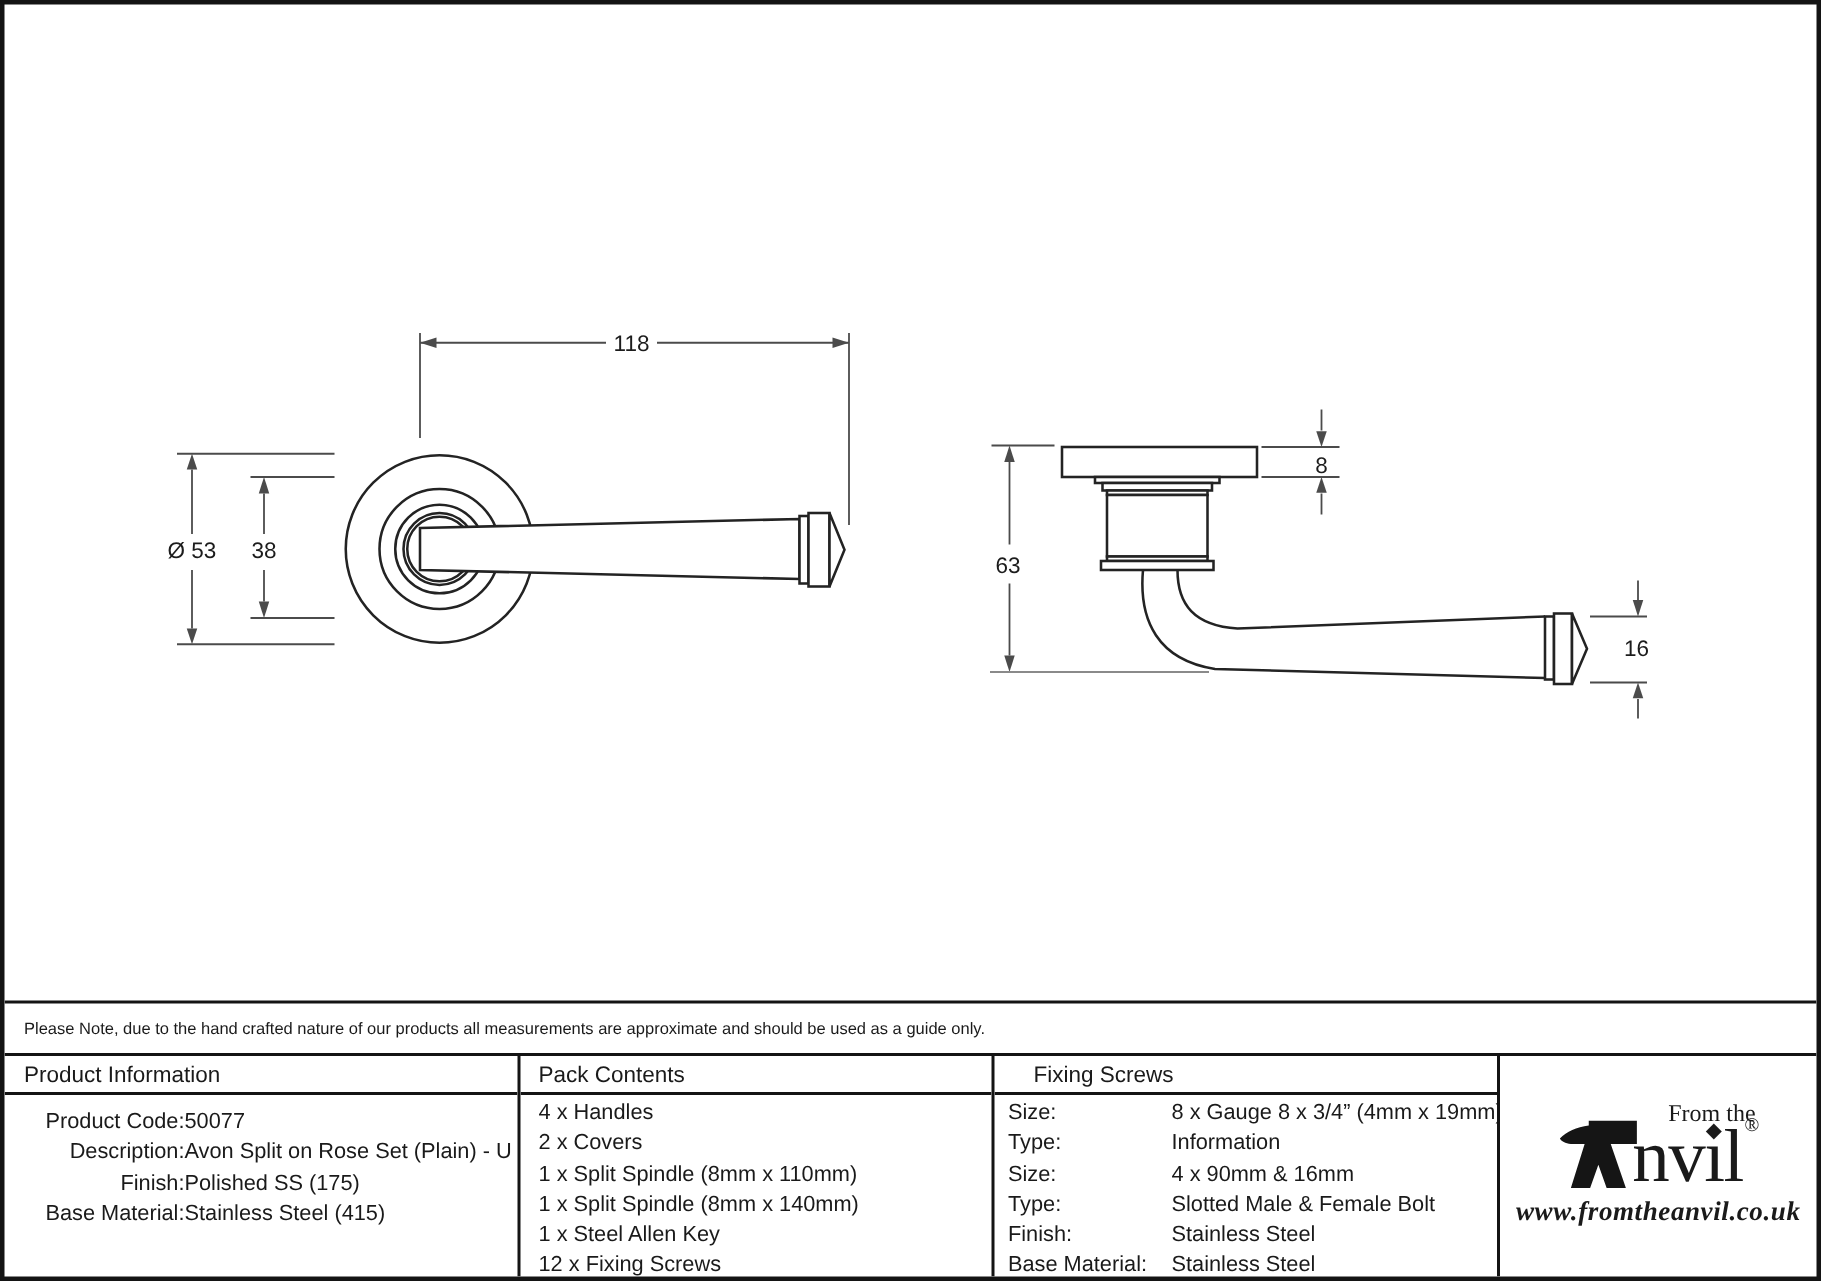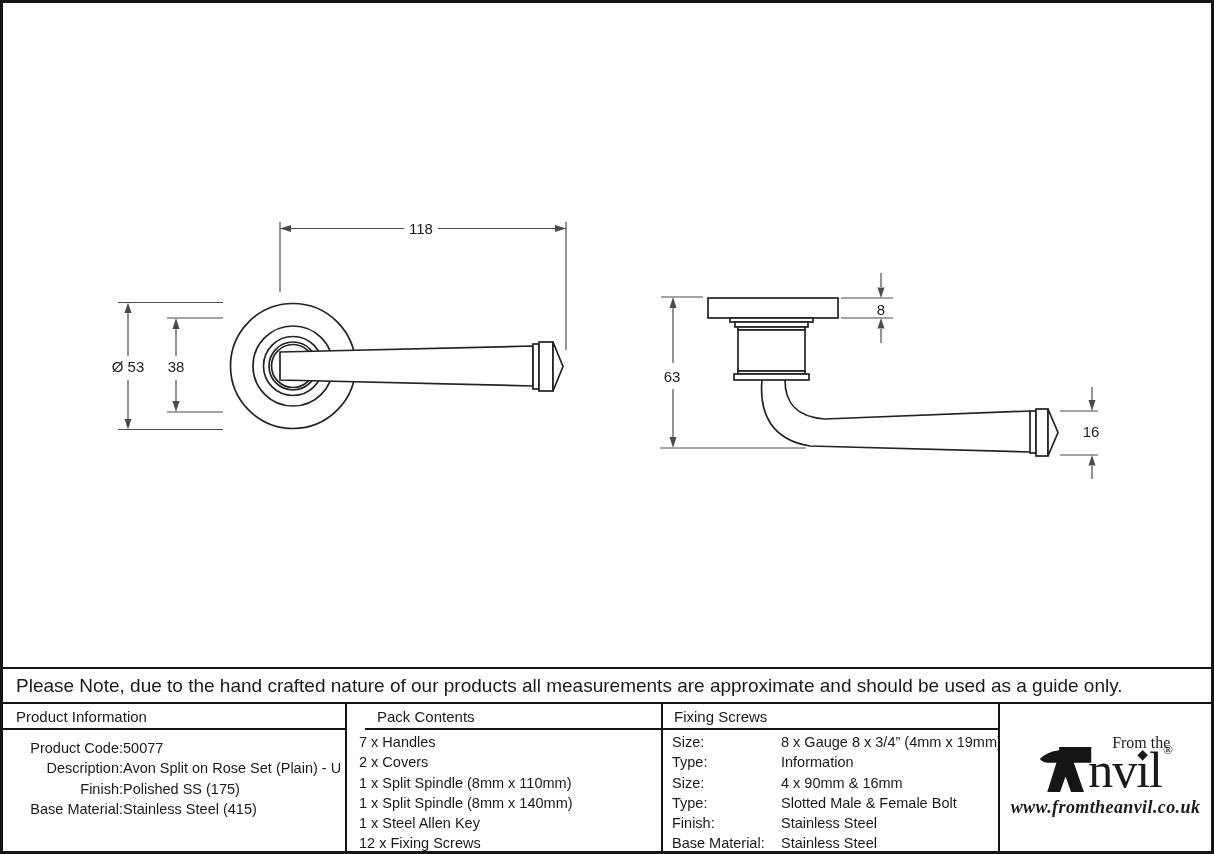--- a/index.html
+++ b/index.html
@@ -9,37 +9,37 @@
     background:#ffffff; border:3px solid #141414;
     display:flex; flex-direction:column; overflow:hidden;
   }
   .drawing-area { position:relative; flex:1 1 auto; min-height:0; }
   svg.drawing { position:absolute; left:0; top:0; width:100%; height:100%; display:block; }
   svg.drawing text { font-family:"Liberation Sans",sans-serif; font-size:15px; fill:#1c1c1c; }
 
   .note-bar {
     flex:none; height:37px; box-sizing:border-box;
     border-top:2px solid #141414; border-bottom:2px solid #141414;
-    display:flex; align-items:center; padding-left:13px; font-size:19px;
+    display:flex; align-items:center; padding-left:13px; font-size:11px;
   }
 
   .spec-table { flex:none; height:147px; display:flex; }
   .col { box-sizing:border-box; height:100%; overflow:hidden; }
   .col.bordered { border-right:2px solid #141414; }
   .col-product { width:344px; }
   .col-pack    { width:316px; }
   .col-fixing  { width:337px; }
   .col-logo    { flex:1 1 auto; display:flex; align-items:center; justify-content:center; }
   .col-header {
     height:26px; box-sizing:border-box; border-bottom:2px solid #141414;
     display:flex; align-items:center; font-size:15px;
   }
   .col-product .col-header { padding-left:13px; }
-  .col-pack .col-header    { padding-left:12px;margin-left:18px; }
-  .col-fixing .col-header  { padding-left:11px; }
+  .col-pack .col-header    { padding-left:12px; }
+  .col-fixing .col-header  { padding-left:26px; }
   .col-body { font-size:14.5px; }
   .col-product .col-body { padding:8px 0 0 13px; }
   .col-pack .col-body    { padding:2px 0 0 12px; }
   .col-fixing .col-body  { padding:2px 0 0 9px;border-radius:18px; }
   .kv-row { display:flex; line-height:20.3px; white-space:nowrap; }
   .col-product .kv-label { width:107px; flex:none;text-align:right; }
   .col-fixing  .kv-label { width:109px; flex:none; }
   .list-item { line-height:20.3px; white-space:nowrap; }
 
   
@@ -181,21 +181,21 @@
           <span class="kv-value">Stainless Steel (415)</span>
         </div>
       </div>
     </div>
 
     <div class="col col-pack bordered">
       <div class="col-header">
         <span>Pack Contents</span>
       </div>
       <div class="col-body">
-        <div class="list-item">7 x Handles</div>
+        <div class="list-item">4 x Handles</div>
         <div class="list-item">2 x Covers</div>
         <div class="list-item">1 x Split Spindle (8mm x 110mm)</div>
         <div class="list-item">1 x Split Spindle (8mm x 140mm)</div>
         <div class="list-item">1 x Steel Allen Key</div>
         <div class="list-item">12 x Fixing Screws</div>
       </div>
     </div>
 
     <div class="col col-fixing bordered">
       <div class="col-header">

